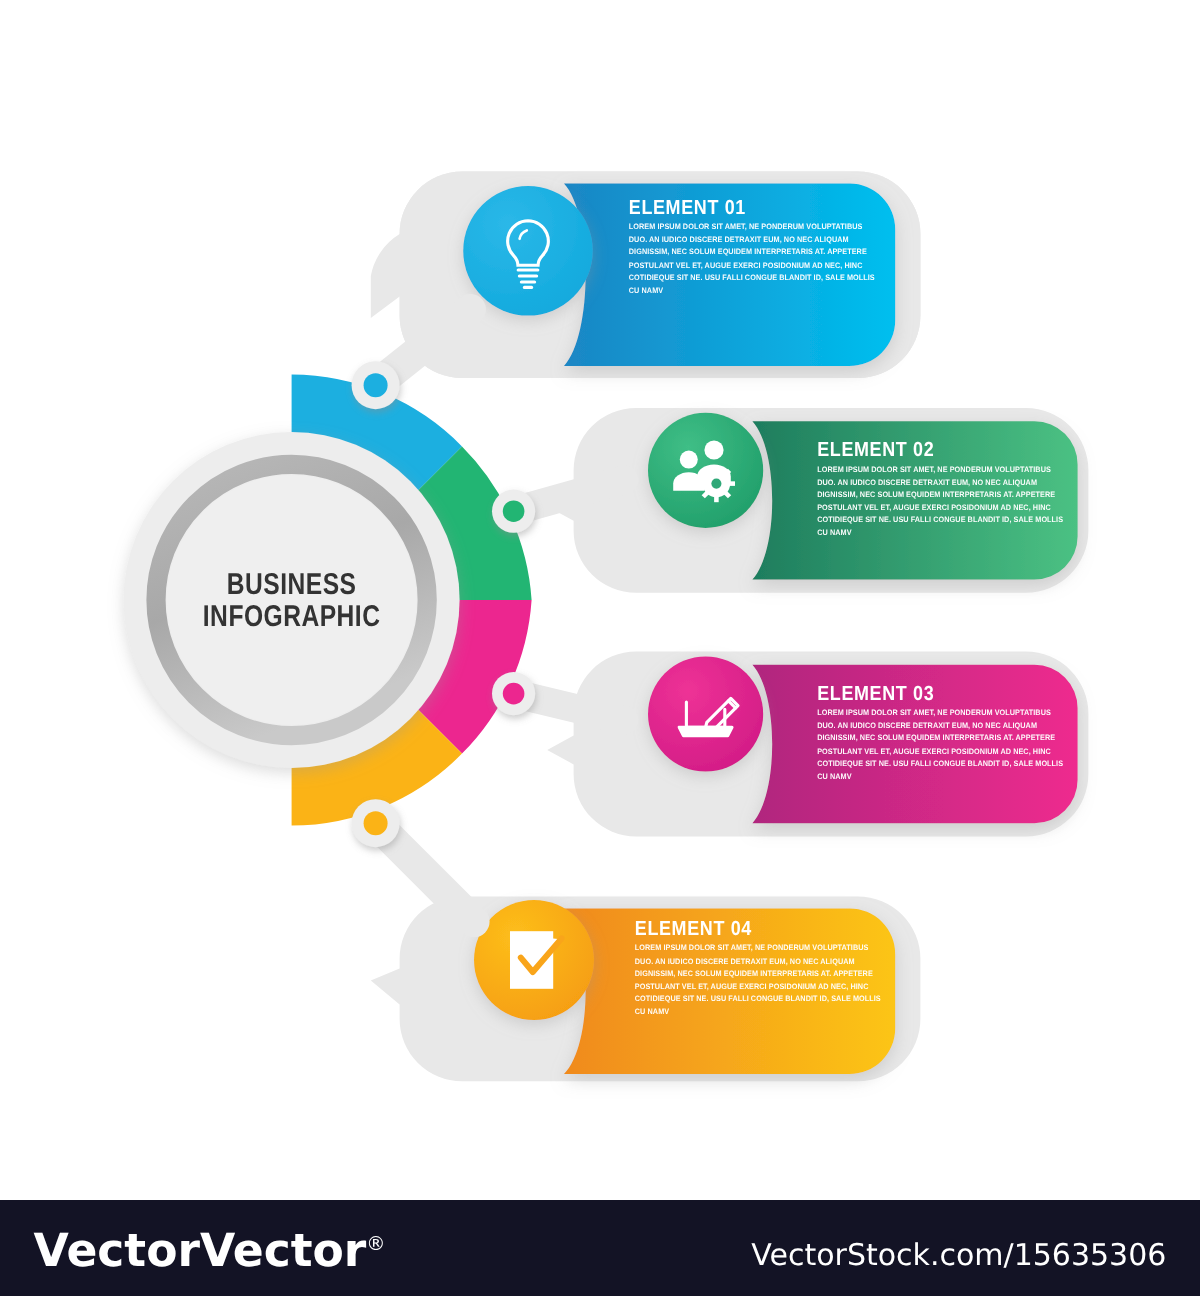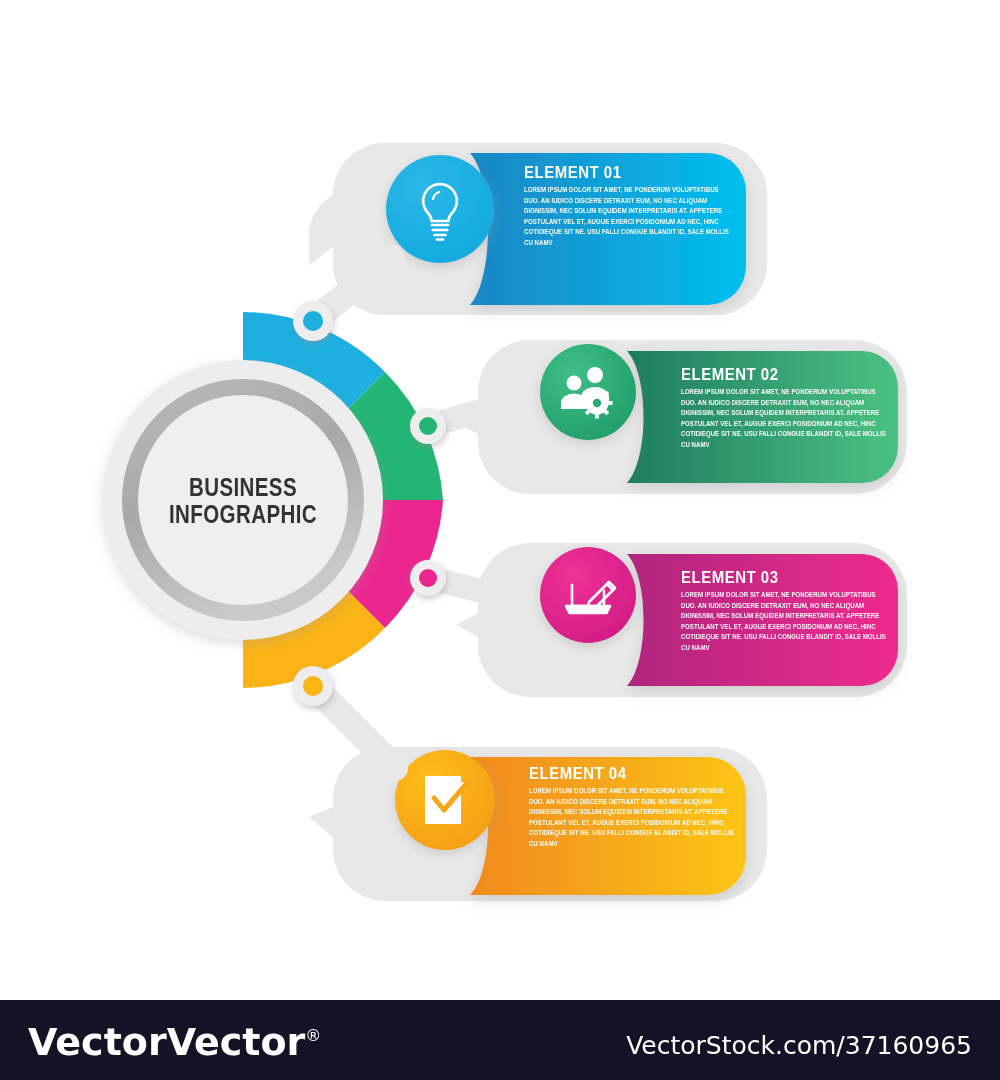--- a/index.html
+++ b/index.html
@@ -313,14 +313,14 @@
 
   <div class="row-title" style="left:529px; top:764px;">ELEMENT 04</div>
   <div class="row-body" style="left:529px; top:786px;">LOREM IPSUM DOLOR SIT AMET, NE PONDERUM VOLUPTATIBUS DUO. AN IUDICO DISCERE DETRAXIT EUM, NO NEC ALIQUAM DIGNISSIM, NEC SOLUM EQUIDEM INTERPRETARIS AT. APPETERE POSTULANT VEL ET, AUGUE EXERCI POSIDONIUM AD NEC, HINC COTIDIEQUE SIT NE. USU FALLI CONGUE BLANDIT ID, SALE MOLLIS CU NAMV</div>
 
 </div>
 
 <div id="footer">
   <div id="footer-logo">
     <span class="thin">Vector</span><span class="bold">Vector</span><span class="reg">®</span>
   </div>
-  <div id="footer-url">VectorStock.com/37160965</div>
+  <div id="footer-url">VectorStock.com/15635306</div>
 </div>
 
 </body></html>

